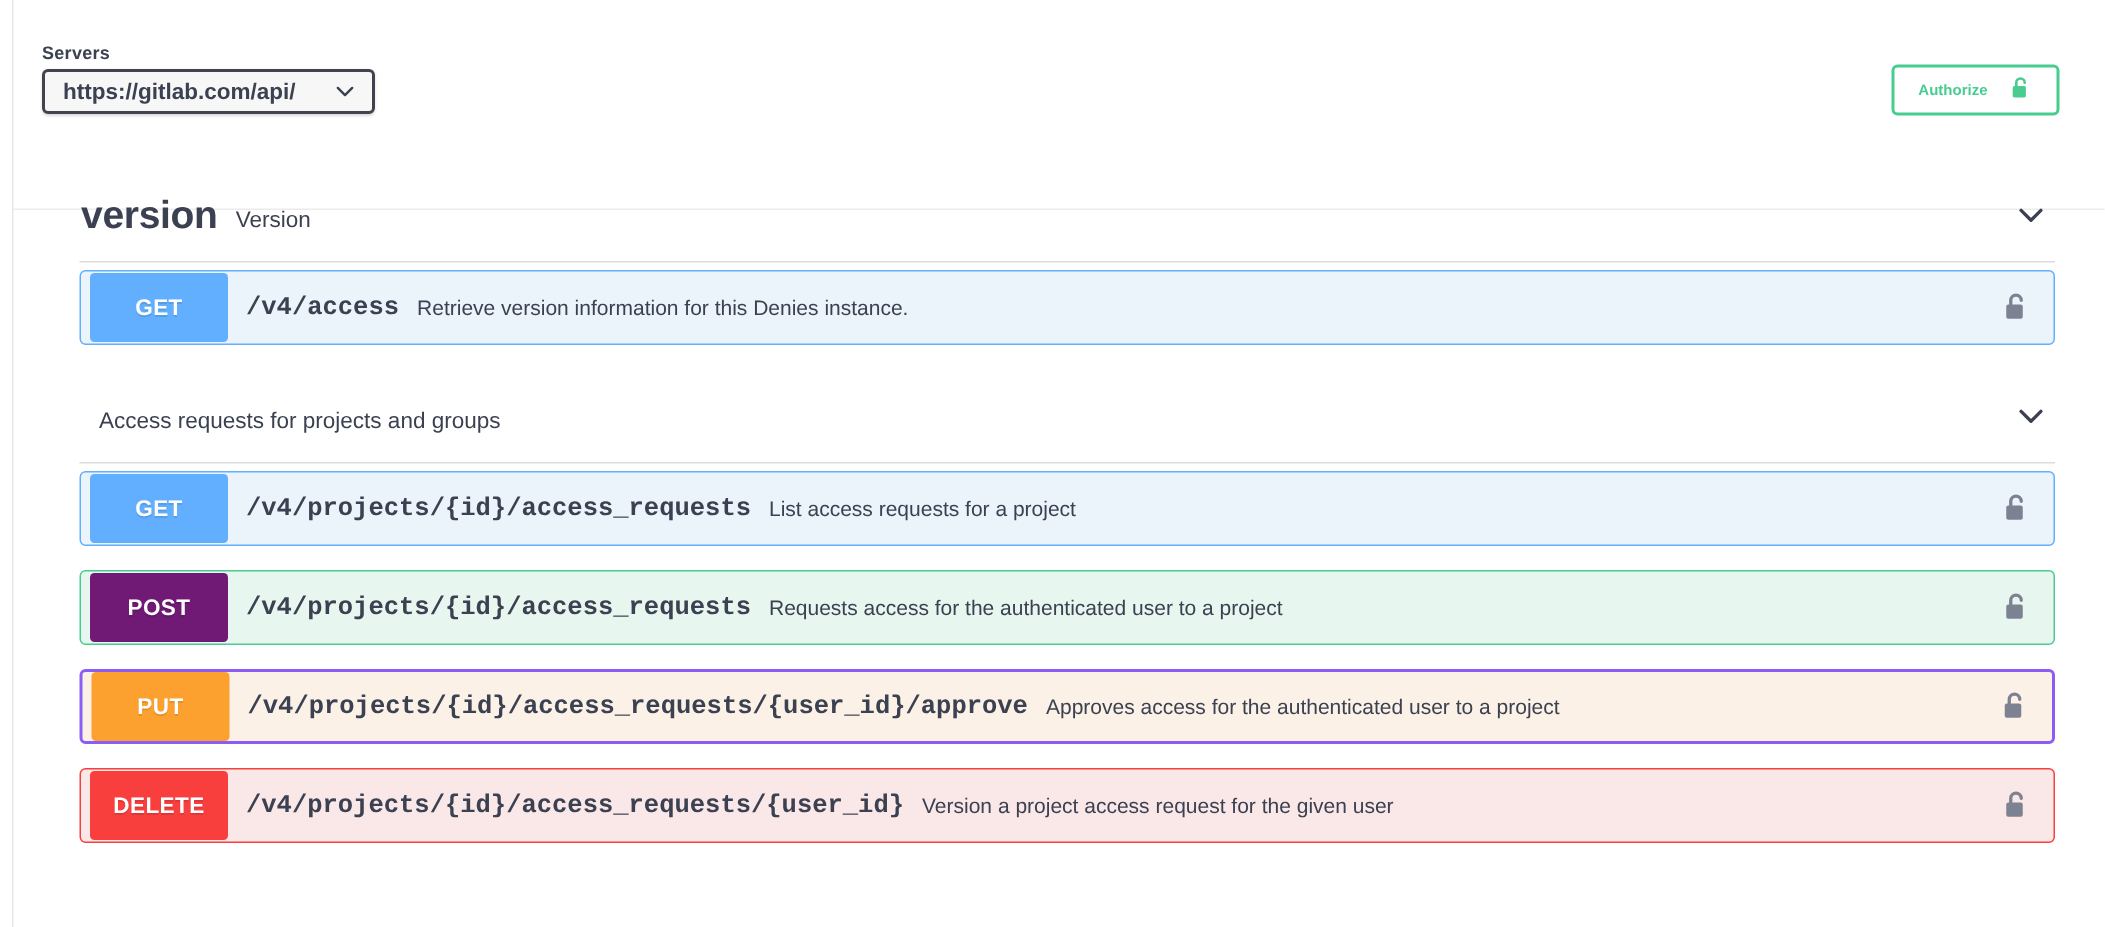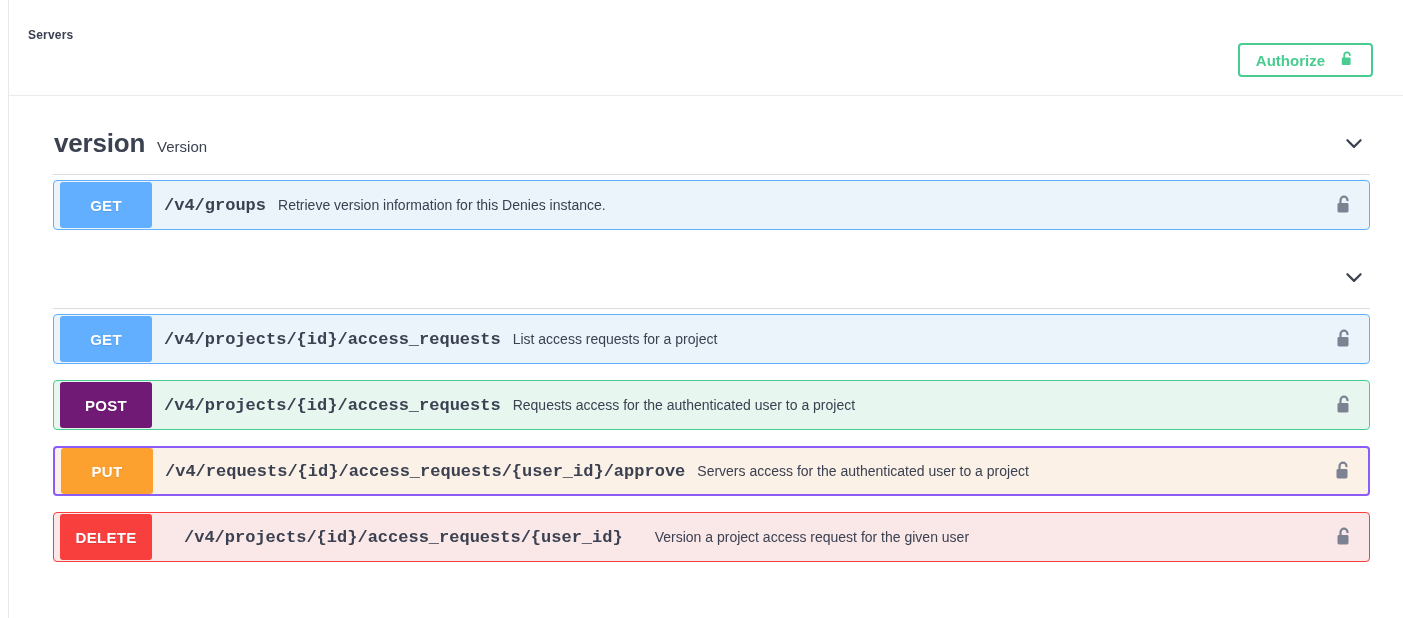--- a/index.html
+++ b/index.html
@@ -25,21 +25,21 @@
     height: 618px;
     background: #e8e8e8;
   }
 
   
   .scheme-bar {
     position: absolute;
     left: 9px;
     top: 0;
     width: 1394px;
-    height: 96px;
+    height: 140px;
     border-bottom: 1px solid #ebebeb;
     box-sizing: border-box;
   }
 
   .servers-block {
     position: absolute;
     left: 19px;
     top: 28px;
   }
   .servers-label {
@@ -84,21 +84,21 @@
     display: inline-flex;
     align-items: center;
     gap: 14px;
     height: 34px;
     padding: 0 16px;
     box-sizing: border-box;
     border: 2px solid #49cc90;
     border-radius: 4px;
     background: #ffffff;
     color: #49cc90;
-    font-size: 15px;
+    font-size: 10px;
     font-weight: bold;
     font-family: "Liberation Sans", sans-serif;
     cursor: pointer;
   }
 
   
   .content {
     position: absolute;
     left: 9px;
     top: 112px;
@@ -181,31 +181,39 @@
   .op-lock { display: inline-flex; align-items: center; }
 
   
   .m-get    { background: #61affe; }
   .r-get    { background: #ebf3fb; border: 1px solid #61affe; }
   .m-post   { background: #701a75; }
   .r-post   { background: #e8f6f0; border: 1px solid #49cc90; }
   .m-put    { background: #fca130; }
   .r-put    { background: #fbf1e6; border: 2px solid #8b5cf6; }
   .m-delete { background: #f93e3e; }
-  .r-delete { background: #fae7e7; border: 1px solid #f93e3e; gap: 20px; }
+  .r-delete { background: #fae7e7; border: 1px solid #f93e3e; }
 </style>
 </head>
 <body>
 
 <div class="left-rule"></div>
 
 <div class="scheme-bar">
 
   <div class="servers-block">
     <label class="servers-label">Servers</label>
+    <div class="server-select">
+      <span class="value">https://gitlab.com/api/</span>
+      <span class="chev">
+        <svg width="16" height="16" viewBox="0 0 20 20" aria-hidden="true">
+          <path d="M4 7 L10 13 L16 7" fill="none" stroke="#3b4151" stroke-width="2" stroke-linecap="round" stroke-linejoin="round"></path>
+        </svg>
+      </span>
+    </div>
   </div>
 
   <div class="authorize-wrap">
     <button class="authorize-btn">
       <span>Authorize</span>
       <span>
         <svg width="16" height="18" viewBox="0 0 20 22" aria-hidden="true">
           <path d="M6.5 9 V6.2 a3.5 3.5 0 0 1 7 0" fill="none" stroke="#49cc90" stroke-width="2.2" stroke-linecap="round"></path>
           <rect x="3.5" y="9" width="11" height="9.5" rx="1.4" fill="#49cc90"></rect>
         </svg>
@@ -225,34 +233,35 @@
           <span class="tag-chevron">
             <svg width="22" height="22" viewBox="0 0 20 20" aria-hidden="true">
    <path d="M4 7.5 L10 13.5 L16 7.5" fill="none" stroke="#3b4151" stroke-width="2" stroke-linecap="round" stroke-linejoin="round"></path>
             </svg>
           </span>
         </div>
         <div class="tag-rule"></div>
         <div class="ops">
           <div class="op-row r-get">
             <span class="op-method m-get">GET</span>
-            <span class="op-path">/v4/groups</span>
+            <span class="op-path">/v4/access</span>
             <span class="op-summary">Retrieve version information for this Denies instance.</span>
             <span class="op-spacer"></span>
             <span class="op-lock">
               <svg width="20" height="22" viewBox="0 0 20 22" aria-hidden="true">
    <path d="M6.5 9 V6.2 a3.5 3.5 0 0 1 7 0" fill="none" stroke="#7d8293" stroke-width="2.2" stroke-linecap="round"></path>
    <rect x="3.5" y="9" width="11" height="9.5" rx="1.4" fill="#7d8293"></rect>
               </svg>
             </span>
           </div>
         </div>
       </div>
       <div class="tag-section">
         <div class="tag-header">
+          <span class="tag-desc">Access requests for projects and groups</span>
           <span class="tag-spacer"></span>
           <span class="tag-chevron">
             <svg width="22" height="22" viewBox="0 0 20 20" aria-hidden="true">
    <path d="M4 7.5 L10 13.5 L16 7.5" fill="none" stroke="#3b4151" stroke-width="2" stroke-linecap="round" stroke-linejoin="round"></path>
             </svg>
           </span>
         </div>
         <div class="tag-rule"></div>
         <div class="ops">
           <div class="op-row r-get">
@@ -274,22 +283,22 @@
             <span class="op-spacer"></span>
             <span class="op-lock">
               <svg width="20" height="22" viewBox="0 0 20 22" aria-hidden="true">
    <path d="M6.5 9 V6.2 a3.5 3.5 0 0 1 7 0" fill="none" stroke="#7d8293" stroke-width="2.2" stroke-linecap="round"></path>
    <rect x="3.5" y="9" width="11" height="9.5" rx="1.4" fill="#7d8293"></rect>
               </svg>
             </span>
           </div>
           <div class="op-row r-put">
             <span class="op-method m-put">PUT</span>
-            <span class="op-path">/v4/requests/{id}/access_requests/{user_id}/approve</span>
-            <span class="op-summary">Servers access for the authenticated user to a project</span>
+            <span class="op-path">/v4/projects/{id}/access_requests/{user_id}/approve</span>
+            <span class="op-summary">Approves access for the authenticated user to a project</span>
             <span class="op-spacer"></span>
             <span class="op-lock">
               <svg width="20" height="22" viewBox="0 0 20 22" aria-hidden="true">
    <path d="M6.5 9 V6.2 a3.5 3.5 0 0 1 7 0" fill="none" stroke="#7d8293" stroke-width="2.2" stroke-linecap="round"></path>
    <rect x="3.5" y="9" width="11" height="9.5" rx="1.4" fill="#7d8293"></rect>
               </svg>
             </span>
           </div>
           <div class="op-row r-delete">
             <span class="op-method m-delete">DELETE</span>

